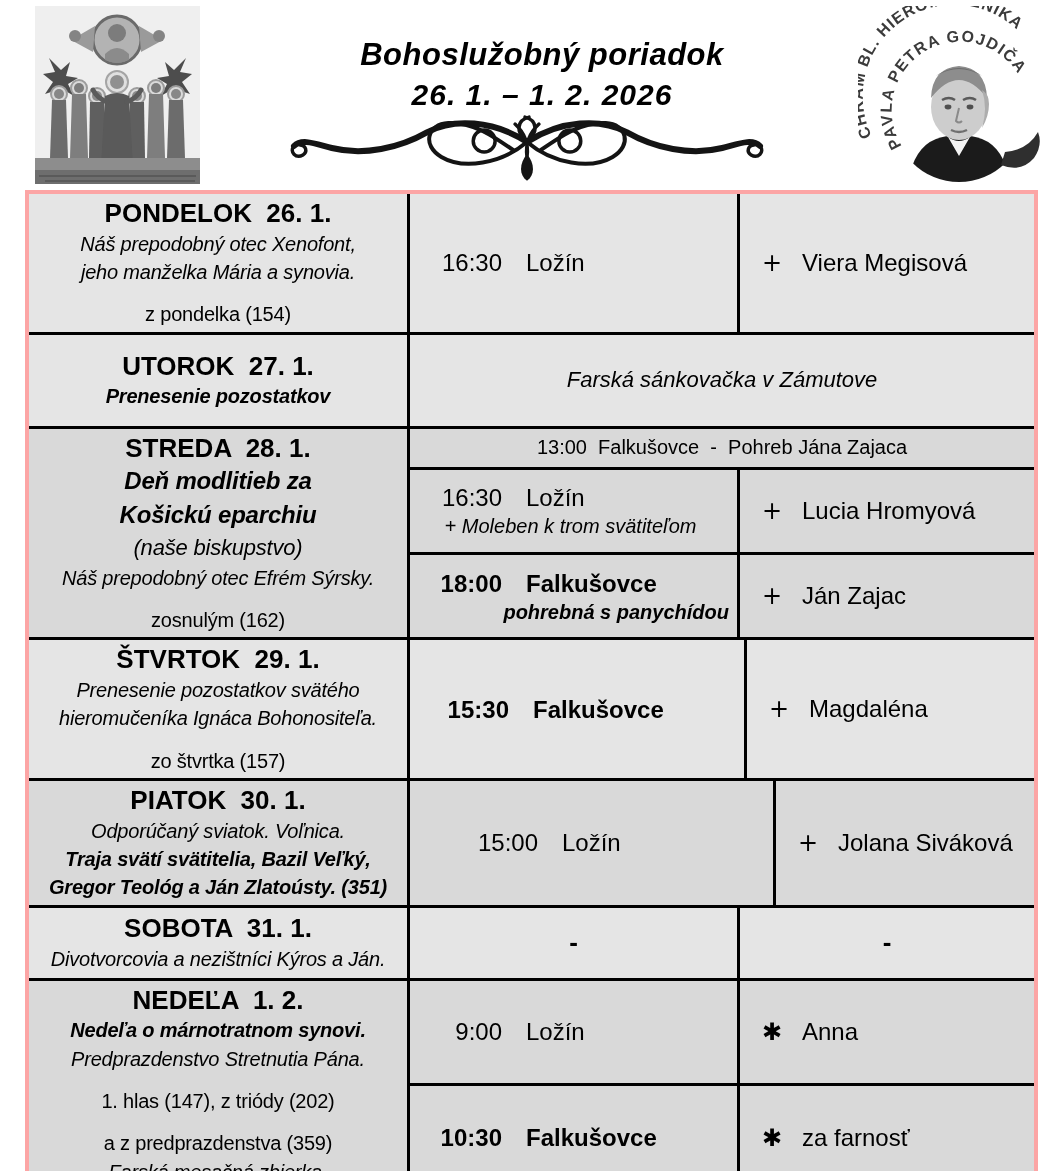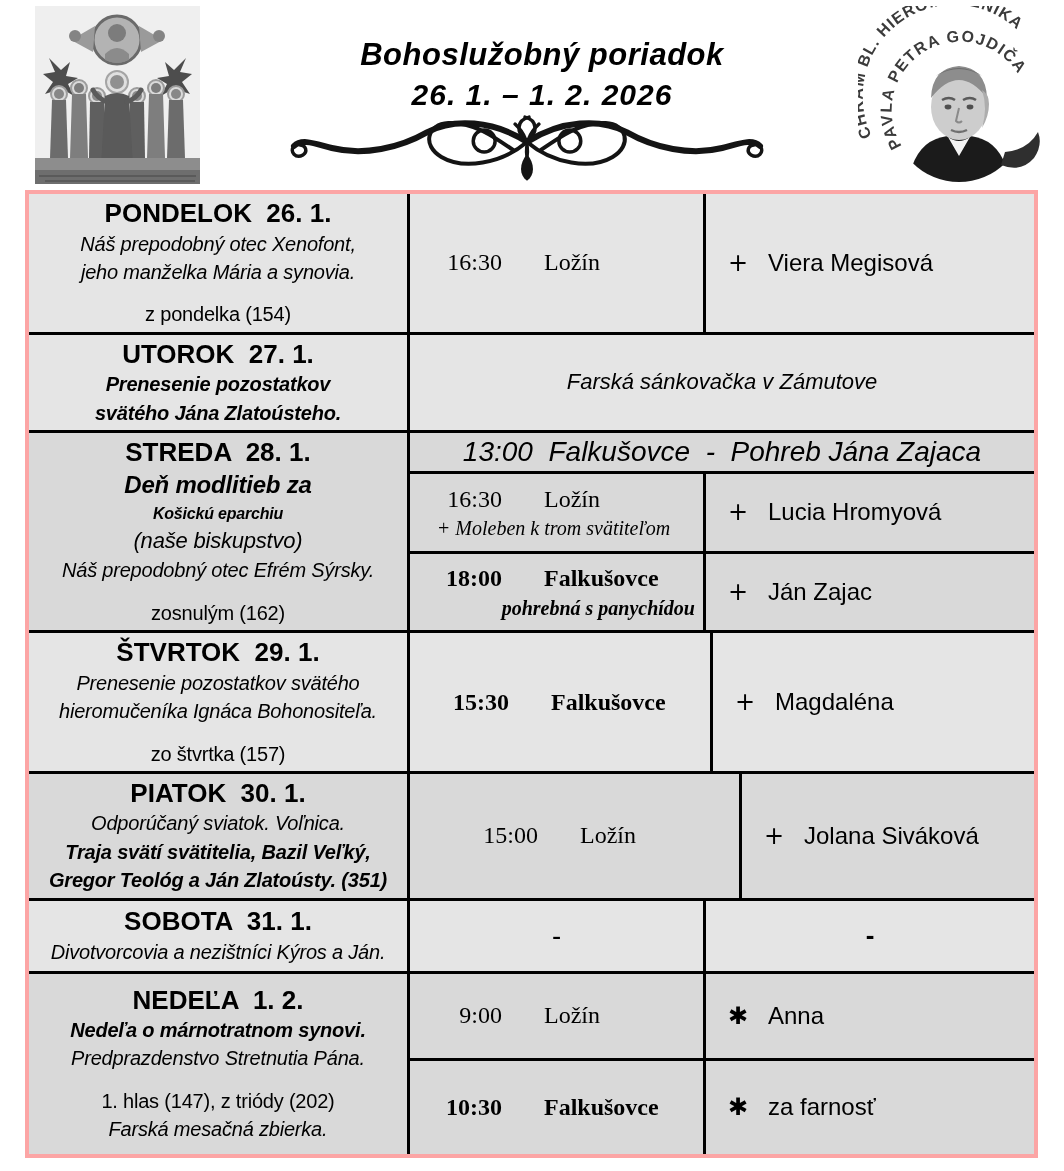--- a/index.html
+++ b/index.html
@@ -23,30 +23,30 @@
   .day-cell { width:381px; border-right:3px solid #000; display:flex; flex-direction:column; justify-content:center; align-items:center; text-align:center; padding:3px 1px; overflow:hidden; }
   .day-title { font-size:26px; font-weight:bold; line-height:1.25; white-space:pre-wrap; }
   .d-line { font-size:20px; line-height:1.42; white-space:nowrap; letter-spacing:-0.2px; }
   .i  { font-style:italic; }
   .b  { font-weight:normal;margin-top:14px; }
   .bi { font-weight:bold; font-style:italic; }
 
   .rt { flex:1; display:flex; flex-direction:column; }
   .svc-row { flex:1; display:flex; }
   .svc-row + .svc-row { border-top:3px solid #000; }
-  .time-cell { width:296px; border-right:3px solid #000; display:flex; flex-direction:column; justify-content:center; padding:4px 6px 4px 0; overflow:hidden;font-family:Liberation Serif, serif; }
+  .time-cell { width:330px; border-right:3px solid #000; display:flex; flex-direction:column; justify-content:center; padding:4px 6px 4px 0; overflow:hidden; }
   .t-line { display:flex; align-items:baseline; font-size:24px; line-height:1.3; }
   .t-time { width:92px; text-align:right; white-space:pre; }
-  .t-place { margin-left:42px; }
+  .t-place { margin-left:24px; }
   .b-line .t-time, .b-line .t-place { font-weight:bold; }
   .t-extra { font-size:20px; font-style:italic; line-height:1.3; text-align:center; white-space:nowrap; }
   .t-extra.align-right { text-align:right; padding-right:2px; font-weight:bold; }
   .intent-cell { flex:1; display:flex; align-items:center; padding-left:22px; font-size:24px; overflow:hidden; }
   .marker { display:inline-block; width:40px; font-family:"DejaVu Sans","Liberation Sans",sans-serif; }
-  .banner { border-bottom:3px solid #000; min-height:41px; display:flex; align-items:center; justify-content:center; font-style:italic; font-size:28px; white-space:pre-wrap; }
+  .banner { border-bottom:3px solid #000; min-height:41px; display:flex; align-items:center; justify-content:center; font-size:20px; white-space:pre-wrap; }
   .note-cell { flex:1; display:flex; align-items:center; justify-content:center; font-style:italic; font-size:22px; }
   .center-dash { justify-content:center; padding:0; font-weight:bold; font-size:26px; }
 
   .h-mon { min-height:127px; }
   .h-tue { min-height:94px; }
   .wed-svc { min-height:76px; }
   .h-thu { min-height:128px;gap:7px; }
   .h-fri { min-height:123px;gap:36px; }
   .h-sat { min-height:73px; }
   .sun-svc1 { min-height:84px; }
@@ -176,32 +176,31 @@
             <span>Viera Megisová</span>
           </div>
         </div>
       </div>
     </div>
 
     <div class="row h-tue">
       <div class="day-cell">
         <div class="day-title">UTOROK  27. 1.</div>
         <div class="d-line bi">Prenesenie pozostatkov</div>
-        <div class="d-line bi">svätého Jána Zlatoústeho.</div>
       </div>
       <div class="rt">
         <div class="note-cell">Farská sánkovačka v Zámutove</div>
       </div>
     </div>
 
     <div class="row shaded">
       <div class="day-cell">
         <div class="day-title">STREDA  28. 1.</div>
         <div class="d-line bi" style="font-size:24px;">Deň modlitieb za</div>
-        <div class="d-line bi" style="font-size:16px;">Košickú eparchiu</div>
+        <div class="d-line bi" style="font-size:24px;">Košickú eparchiu</div>
         <div class="d-line i" style="font-size:22px;">(naše biskupstvo)</div>
         <div class="d-line i">Náš prepodobný otec Efrém Sýrsky.</div>
         <div class="d-line b">zosnulým (162)</div>
       </div>
       <div class="rt">
         <div class="banner">13:00  Falkušovce  -  Pohreb Jána Zajaca</div>
         <div class="svc-row wed-svc">
           <div class="time-cell">
             <div class="t-line">
               <span class="t-time">16:30</span>
@@ -292,20 +291,21 @@
         </div>
       </div>
     </div>
 
     <div class="row shaded">
       <div class="day-cell">
         <div class="day-title">NEDEĽA  1. 2.</div>
         <div class="d-line bi">Nedeľa o márnotratnom synovi.</div>
         <div class="d-line i">Predprazdenstvo Stretnutia Pána.</div>
         <div class="d-line b">1. hlas (147), z triódy (202)</div>
+        <div class="d-line b">a z predprazdenstva (359)</div>
         <div class="d-line i">Farská mesačná zbierka.</div>
       </div>
       <div class="rt">
         <div class="svc-row sun-svc1">
           <div class="time-cell">
             <div class="t-line">
               <span class="t-time">9:00</span>
               <span class="t-place">Ložín</span>
             </div>
           </div>

